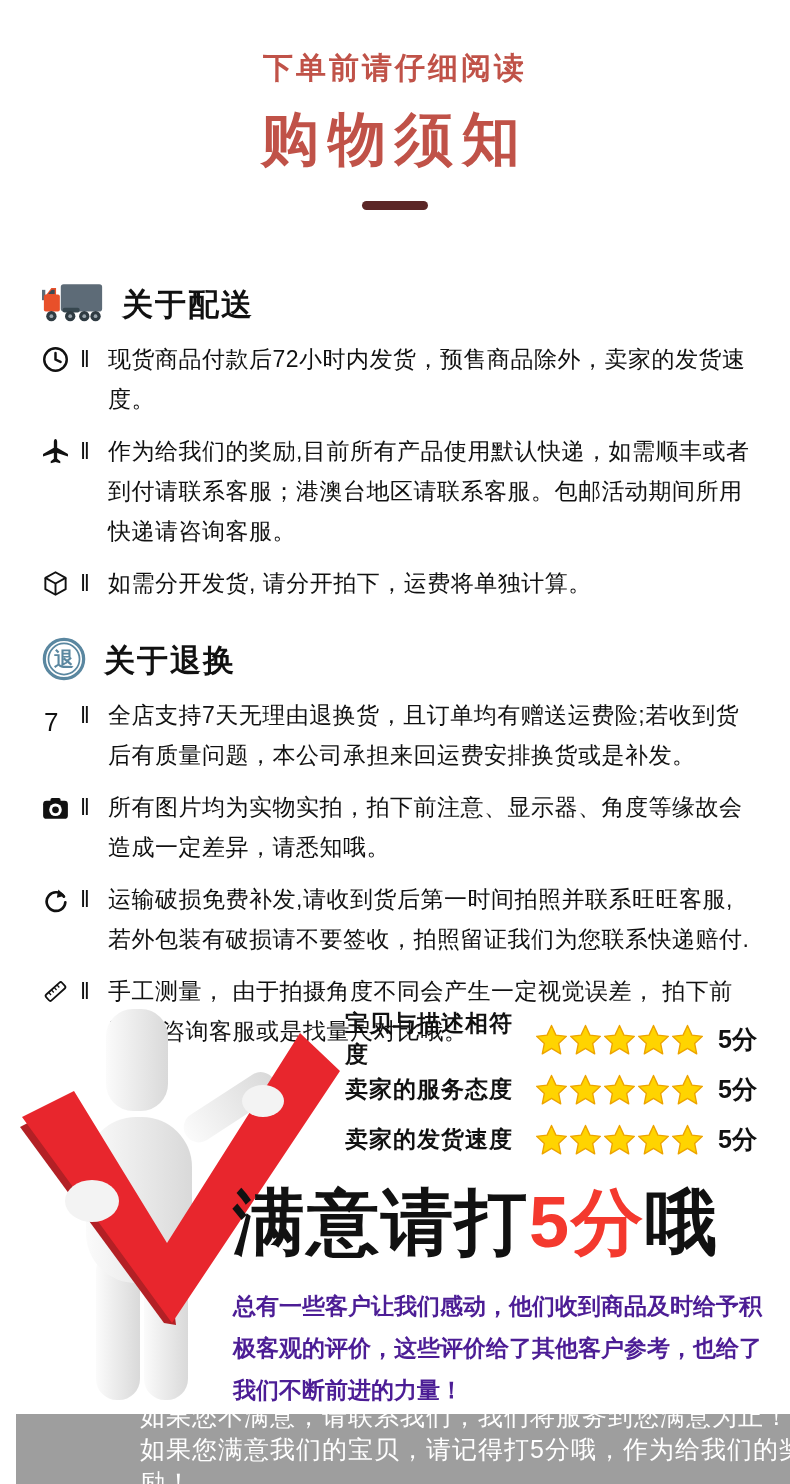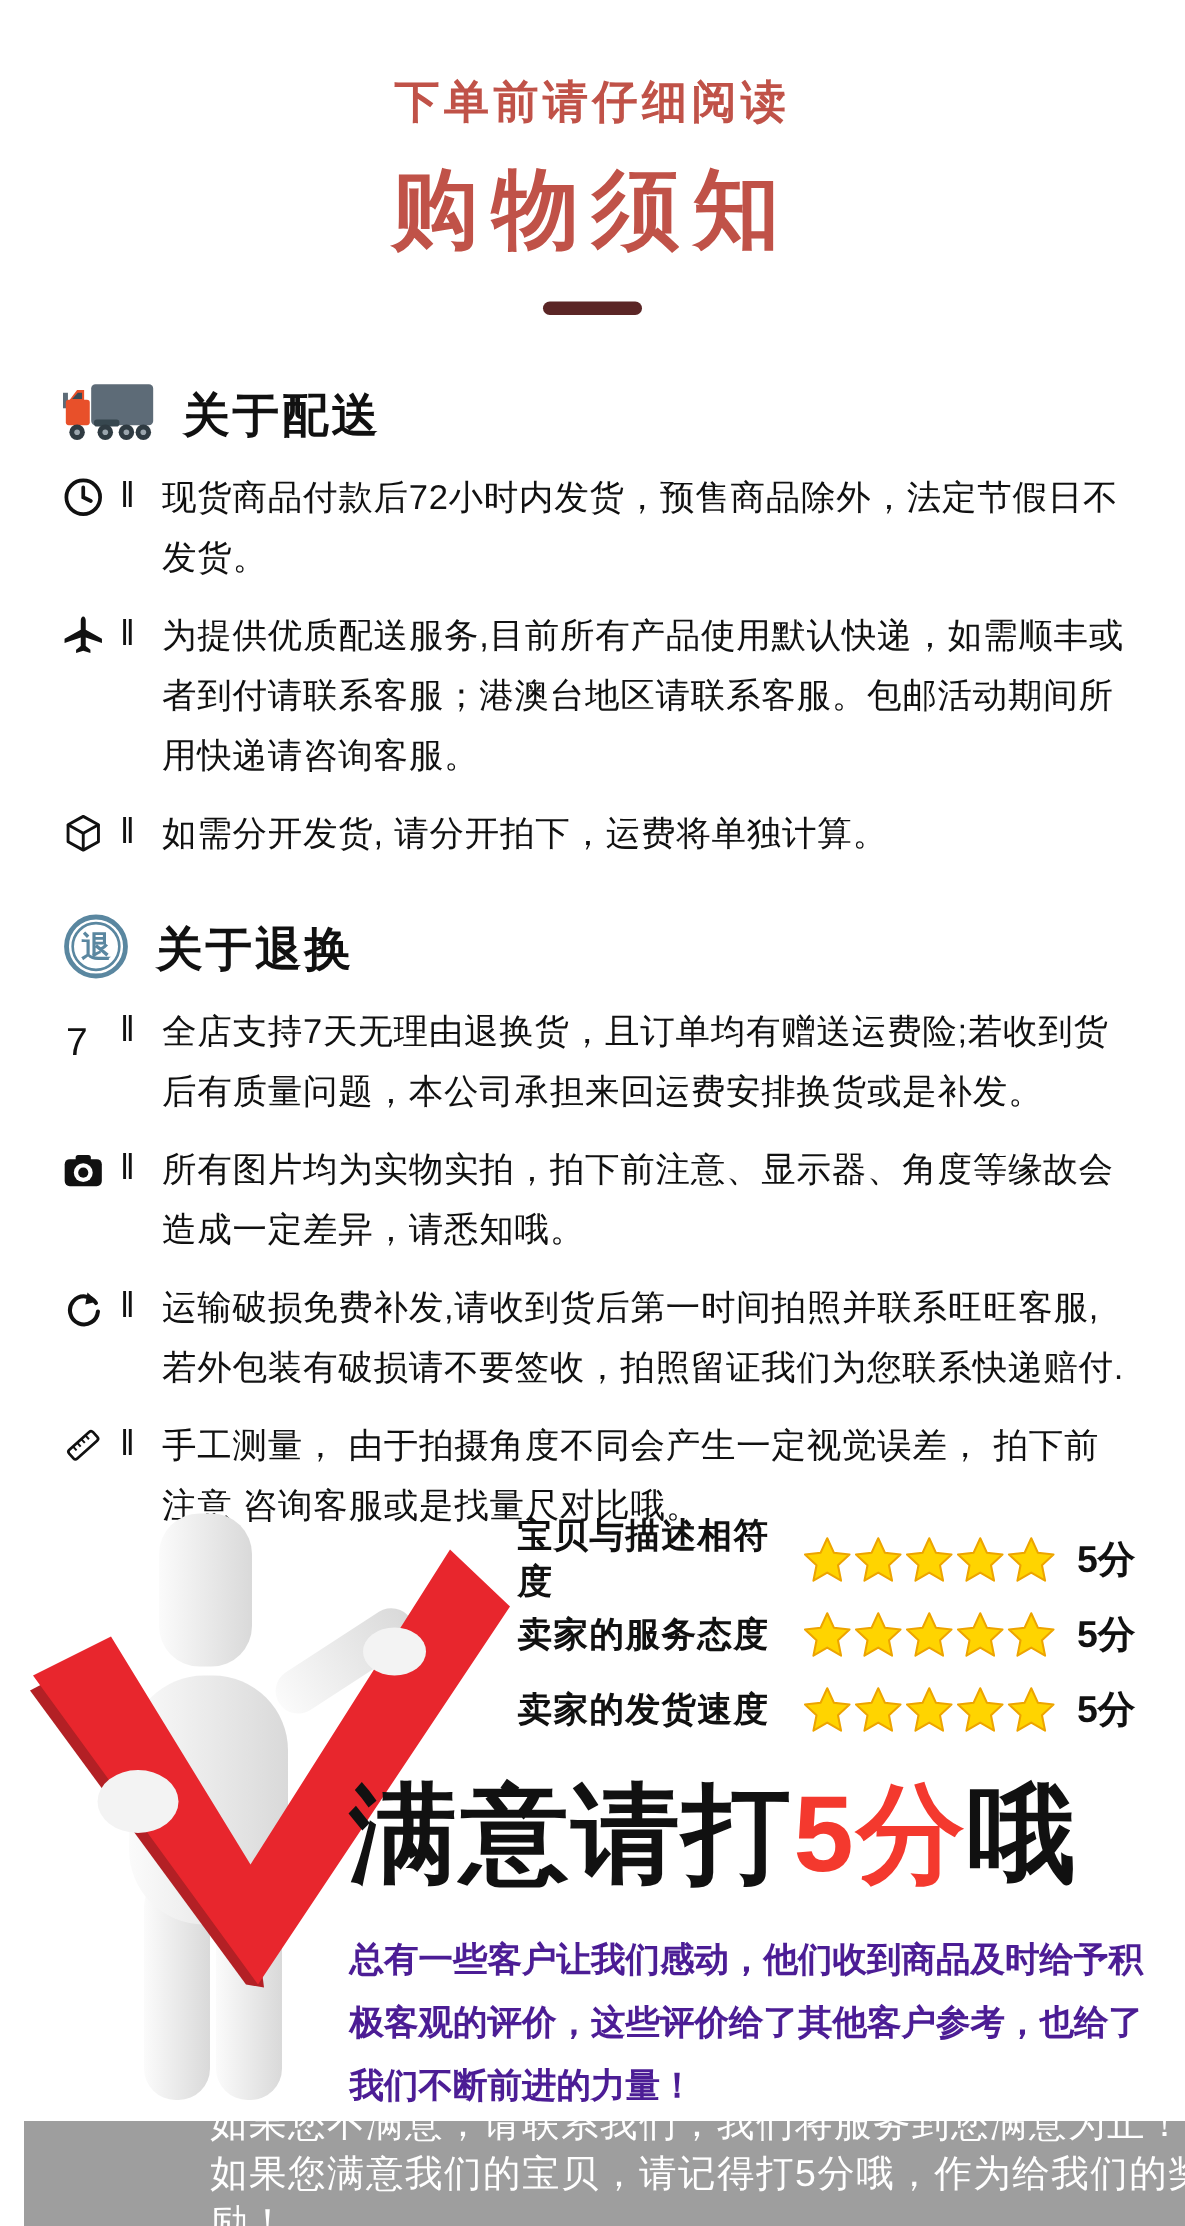--- a/index.html
+++ b/index.html
@@ -8,21 +8,21 @@
     width:790px; height:1484px; position:relative; overflow:hidden;
     font-family:"Liberation Sans","DejaVu Sans",sans-serif; color:#111;
   }
   
   .header { text-align:center; padding-top:48px; }
   .header-sub { color:#c05248; font-size:30px; font-weight:600; letter-spacing:3px; }
   .header-title { color:#c05248; font-size:58px; font-weight:700; letter-spacing:9px; margin-top:12px; }
   .divider { width:66px; height:9px; background:#5b2626; border-radius:5px; margin:22px auto 0; }
   
   .section { padding:0 38px 0 42px; }
-  .section-head { display:flex; align-items:center; gap:18px; margin-top:45px; height:44px; }
+  .section-head { display:flex; align-items:center; gap:18px; margin-top:73px; height:44px; }
   .section-head.second { margin-top:36px; }
   .section-title { font-size:31px; font-weight:800; color:#111; letter-spacing:2px; }
   .items { margin-top:6px; }
   .item { display:flex; margin-top:12px; font-size:23px; line-height:40px; font-weight:500; color:#111; }
   .item-icon { width:38px; flex:none; padding-top:7px; }
   .item-icon svg { display:block; }
   .seven { font-size:26px; font-weight:500; line-height:40px; padding-left:2px; }
   .item-sep { width:28px; flex:none; font-size:24px; color:#111; }
   .item-text { flex:1; letter-spacing:0.5px; }
   
@@ -78,31 +78,31 @@
   <div class="items">
 
     <div class="item">
       <span class="item-icon">
         <svg width="27" height="27" viewBox="0 0 24 24" fill="none" stroke="#111" stroke-width="2.2" stroke-linecap="round">
           <circle cx="12" cy="12" r="10"></circle>
             <path d="M12 6.2 V12 L16.5 14.2"></path>
         </svg>
       </span>
       <span class="item-sep">‖</span>
-      <span class="item-text">现货商品付款后72小时内发货，预售商品除外，法定节假日不发货。</span>
+      <span class="item-text">现货商品付款后72小时内发货，预售商品除外，卖家的发货速度。</span>
     </div>
 
     <div class="item">
       <span class="item-icon">
         <svg width="27" height="27" viewBox="0 0 26 26" fill="#111">
           <path d="M13 1 C13.9 1 14.6 2.3 14.6 3.6 L14.6 9.4 L25 15.3 L25 17.9 L14.6 14.5 L14.6 19.9 L17.6 22.3 L17.6 24.4 L13 23 L8.4 24.4 L8.4 22.3 L11.4 19.9 L11.4 14.5 L1 17.9 L1 15.3 L11.4 9.4 L11.4 3.6 C11.4 2.3 12.1 1 13 1 Z"></path>
         </svg>
       </span>
       <span class="item-sep">‖</span>
-      <span class="item-text">为提供优质配送服务,目前所有产品使用默认快递，如需顺丰或者到付请联系客服；港澳台地区请联系客服。包邮活动期间所用快递请咨询客服。</span>
+      <span class="item-text">作为给我们的奖励,目前所有产品使用默认快递，如需顺丰或者到付请联系客服；港澳台地区请联系客服。包邮活动期间所用快递请咨询客服。</span>
     </div>
 
     <div class="item">
       <span class="item-icon">
         <svg width="27" height="27" viewBox="0 0 24 24" fill="none" stroke="#111" stroke-width="1.7" stroke-linejoin="round">
           <polygon points="12,2 21,7 12,12 3,7"></polygon>
           <polyline points="3,7 3,17 12,22 21,17 21,7"></polyline>
           <line x1="12" y1="12" x2="12" y2="22"></line>
         </svg>
       </span>

